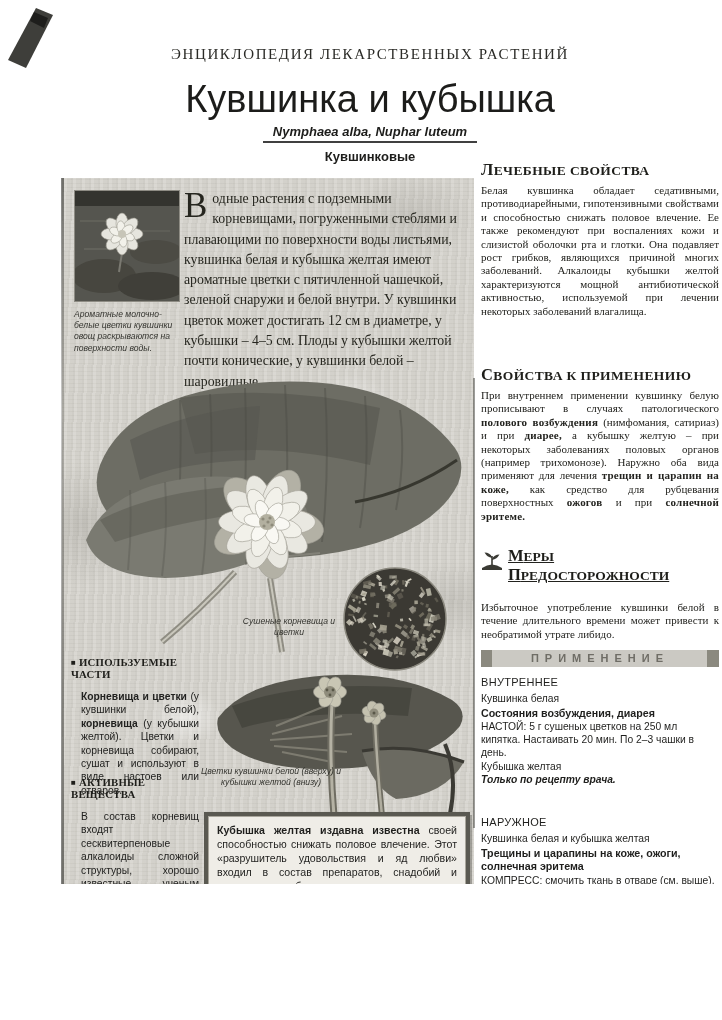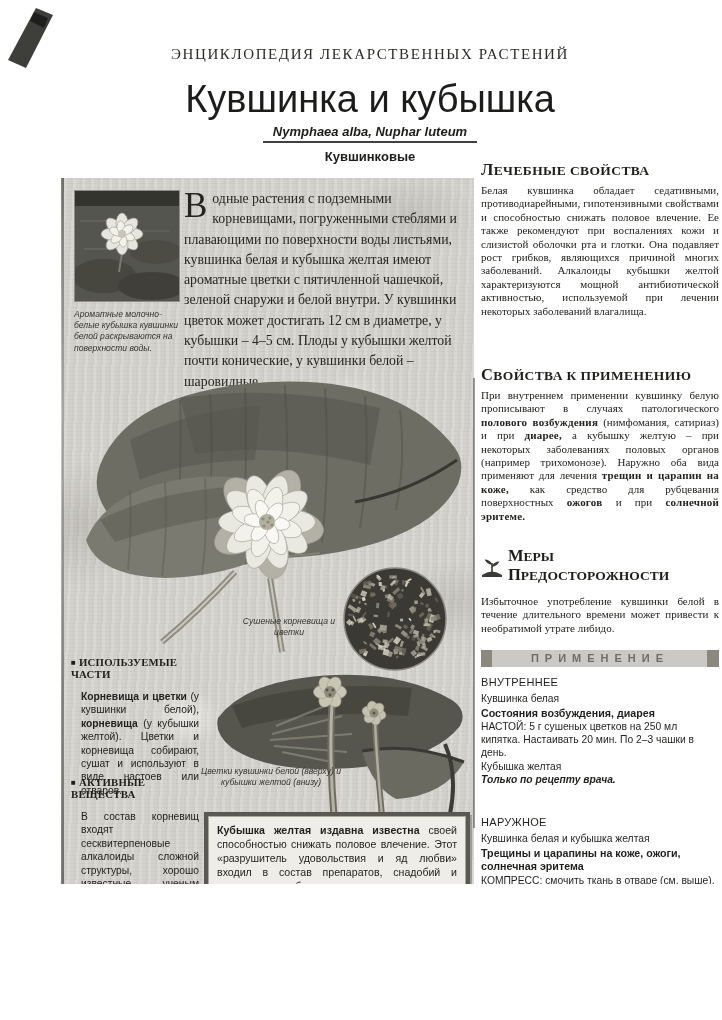--- a/index.html
+++ b/index.html
@@ -74,21 +74,21 @@
   
   .rightcol{position:absolute;left:481px;top:160px;width:238px;}
   .rc{position:absolute;left:0;width:238px;}
   .rc-h{margin:0 0 4px;font-size:13.5px;font-weight:bold;letter-spacing:.4px;color:#1e1e1a;}
   .rc-h::first-letter{font-size:16.5px;}
   .rc-p{margin:0;font-size:11px;line-height:1.22;text-align:justify;color:#23231f;}
   .rc-p b{letter-spacing:.2px;}
   .healing{top:0;}
   .indic{top:205px;}
   .prec{top:387px;}
-  .prec-head{display:flex;align-items:center;margin-bottom:10px;}
+  .prec-head{display:flex;align-items:flex-start;margin-bottom:16px;text-decoration:underline;}
   .prec-icon{width:22px;height:22px;margin:2px 5px 0 0;flex:none;}
   .prec-h{font-size:13.5px;font-weight:bold;line-height:1.15;color:#1e1e1a;}
   .prec-h div::first-letter{font-size:16.5px;}
 
   .banner{position:absolute;top:490px;left:0;width:238px;height:17px;box-sizing:border-box;
      background:linear-gradient(90deg,#8b897f 0,#8b897f 11px,#cbc9c3 11px,#cbc9c3 226px,#8b897f 226px);
      font-family:"Liberation Sans",sans-serif;font-weight:bold;font-size:11px;
      letter-spacing:6px;color:#6f6d66;text-align:center;line-height:17px;}
 
   .app{font-family:"Liberation Sans",sans-serif;font-size:10.3px;line-height:1.26;color:#1f1f1d;}
@@ -145,21 +145,21 @@
           <ellipse cx="6.6000000000000005" cy="0" rx="6.6000000000000005" ry="4" fill="#f2f1ea" stroke="#a2a096" stroke-width="0.6" transform="translate(48 44) rotate(22)"></ellipse>
           <ellipse cx="6.6000000000000005" cy="0" rx="6.6000000000000005" ry="4" fill="#f2f1ea" stroke="#a2a096" stroke-width="0.6" transform="translate(48 44) rotate(82)"></ellipse>
           <ellipse cx="6.6000000000000005" cy="0" rx="6.6000000000000005" ry="4" fill="#f2f1ea" stroke="#a2a096" stroke-width="0.6" transform="translate(48 44) rotate(142)"></ellipse>
           <ellipse cx="6.6000000000000005" cy="0" rx="6.6000000000000005" ry="4" fill="#f2f1ea" stroke="#a2a096" stroke-width="0.6" transform="translate(48 44) rotate(202)"></ellipse>
           <ellipse cx="6.6000000000000005" cy="0" rx="6.6000000000000005" ry="4" fill="#f2f1ea" stroke="#a2a096" stroke-width="0.6" transform="translate(48 44) rotate(262)"></ellipse>
           <ellipse cx="6.6000000000000005" cy="0" rx="6.6000000000000005" ry="4" fill="#f2f1ea" stroke="#a2a096" stroke-width="0.6" transform="translate(48 44) rotate(322)"></ellipse>
         </g>
       <circle cx="48" cy="44" r="4" fill="#c7c5b8"></circle>
       <rect x="0.5" y="0.5" width="105" height="111" fill="none" stroke="#8e8c84"></rect>
     </svg>
-    <div class="cap photo-cap">Ароматные молочно-белые кубышка кувшинки белой раскрываются на поверхности воды.</div>
+    <div class="cap photo-cap">Ароматные молочно-белые цветки кувшинки овощ раскрываются на поверхности воды.</div>
 
     <div class="intro">
       <span class="dropcap">В</span><span>одные растения с подземными корневищами, погруженными стеблями и плавающими по поверхности воды листьями, кувшинка белая и кубышка желтая имеют ароматные цветки с пятичленной чашечкой, зеленой снаружи и белой внутри. У кувшинки цветок может достигать 12 см в диаметре, у кубышки – 4–5 см. Плоды у кубышки желтой почти конические, у кувшинки белой – шаровидные.</span>
     </div>
 
     <svg class="big-ill" viewBox="0 0 400 290">
       <path d="M30,95 Q60,20 200,12 Q330,6 385,78 Q396,94 388,114 Q360,170 250,185 Q120,200 55,160 Q17,130 30,95 Z" fill="#6d6d64"></path>
       <path d="M110,28 Q210,14 310,38 L300,95 Q205,72 125,84 Z" fill="#5b5b53" opacity=".75"></path>
       <path d="M60,70 Q120,40 190,36 L185,90 Q110,92 70,110 Z" fill="#565650" opacity=".55"></path>
       <g stroke="#4b4b44" stroke-width="2" opacity=".4" fill="none">

